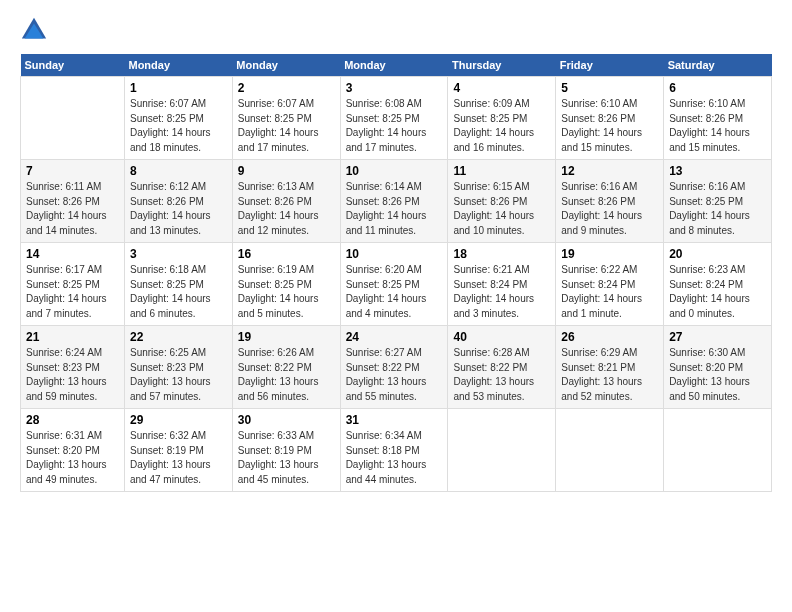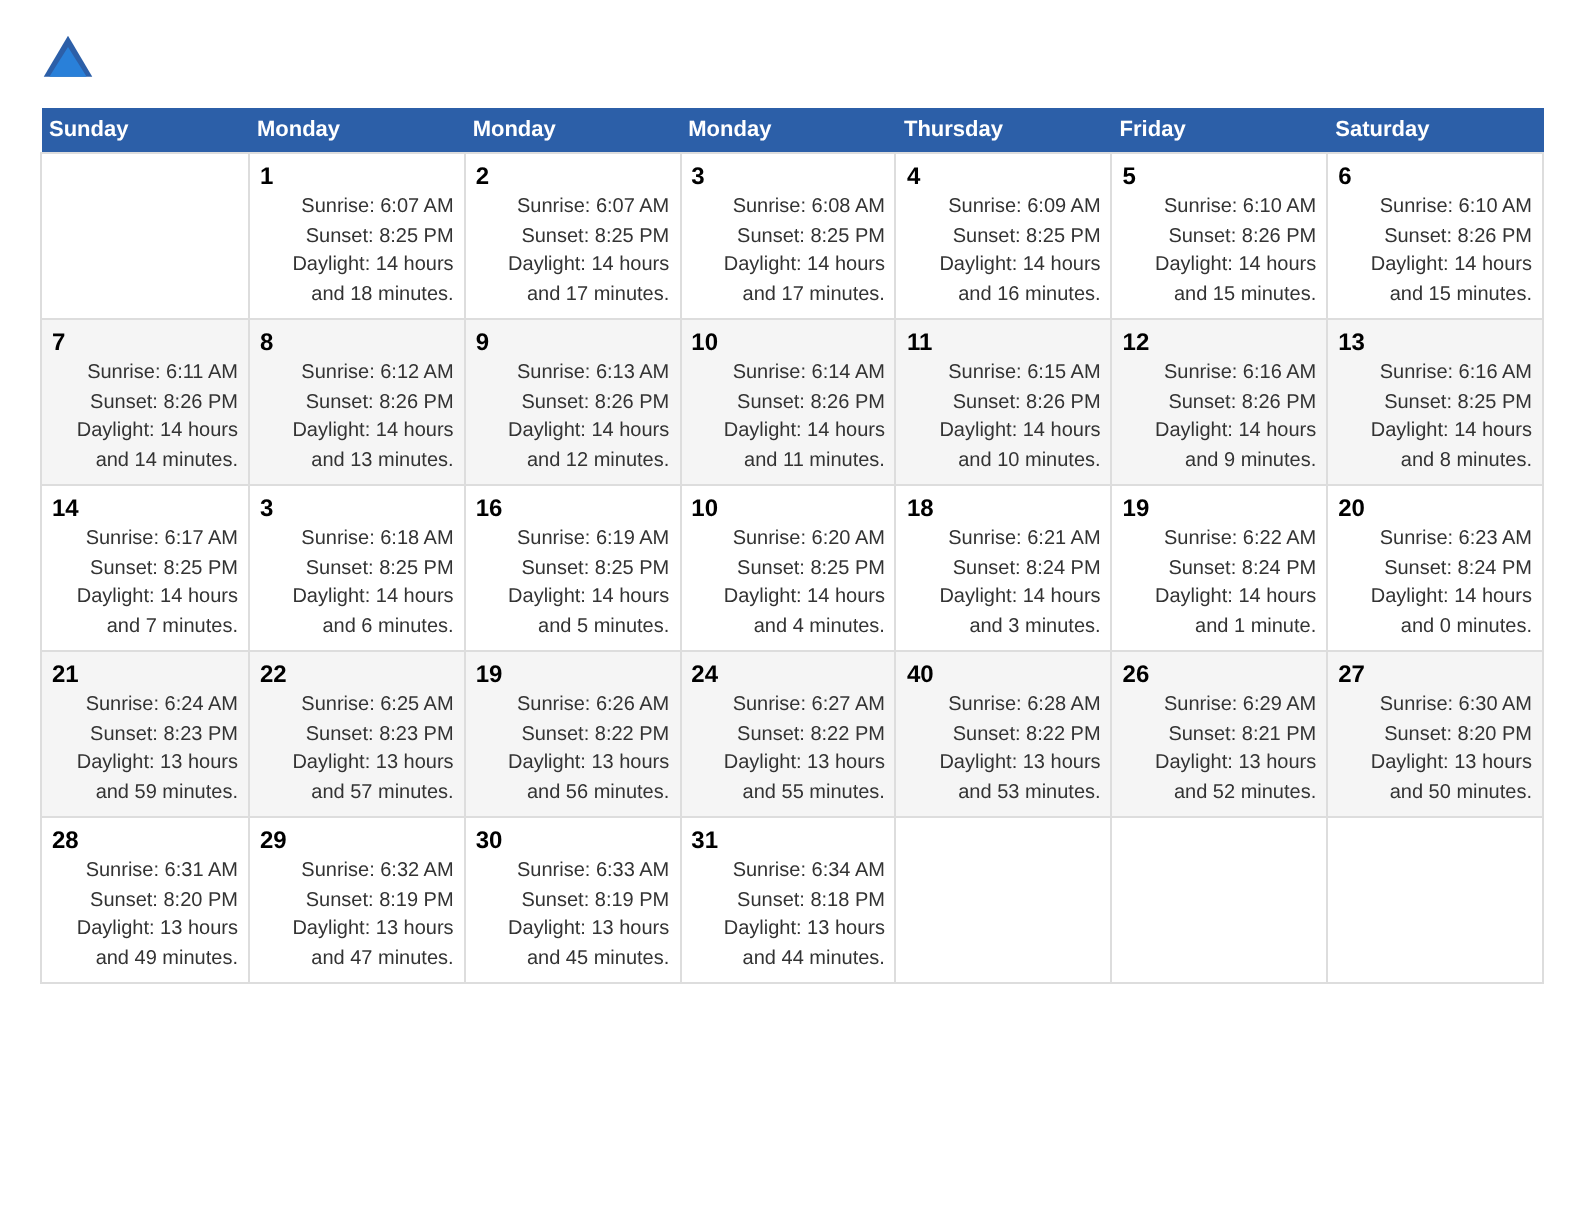--- a/index.html
+++ b/index.html
@@ -83,21 +83,20 @@
     .day-num {
       font-weight: bold;
       font-size: 12px;
       display: block;
       margin-bottom: 2px;
     }
     .day-info {
       font-size: 10px;
       color: #333;
       line-height: 1.45;
-      text-align: right;
     }
     td:first-child { min-width: 80px; }
   </style>
 </head>
 <body>
 
 <div class="page">
   <div class="header">
     <div class="logo">
       <svg class="logo-icon" viewBox="0 0 30 30">

